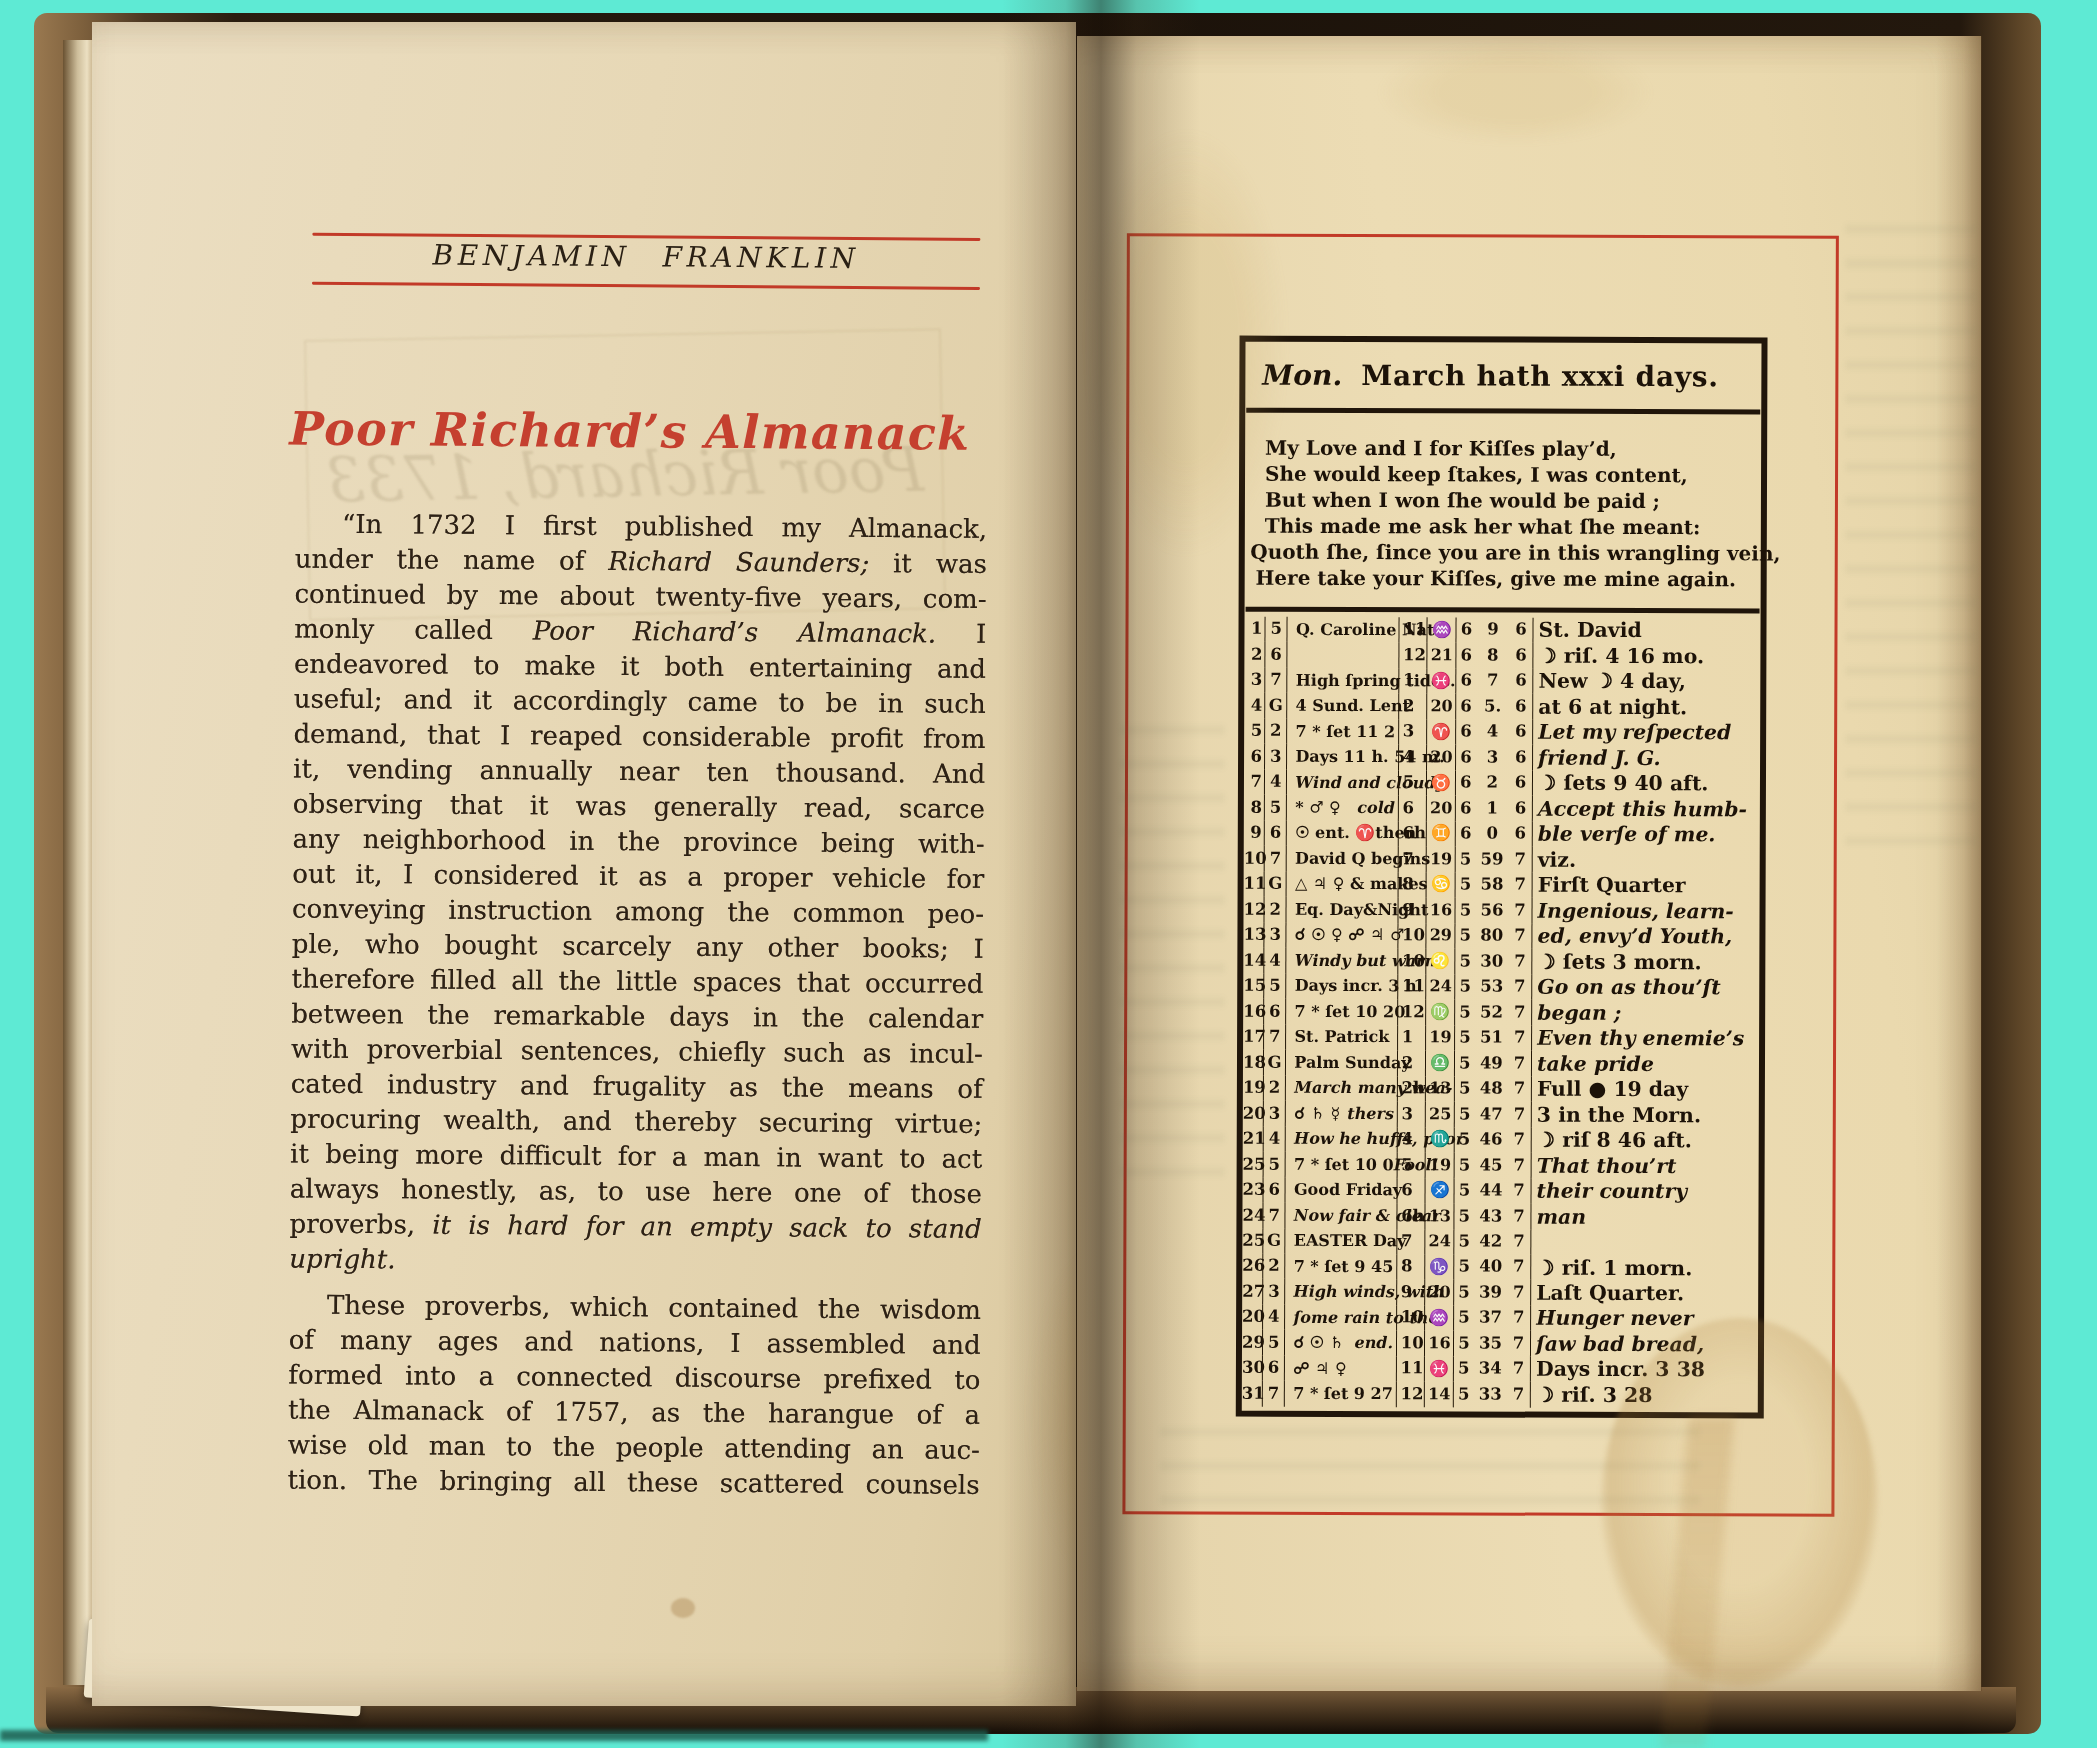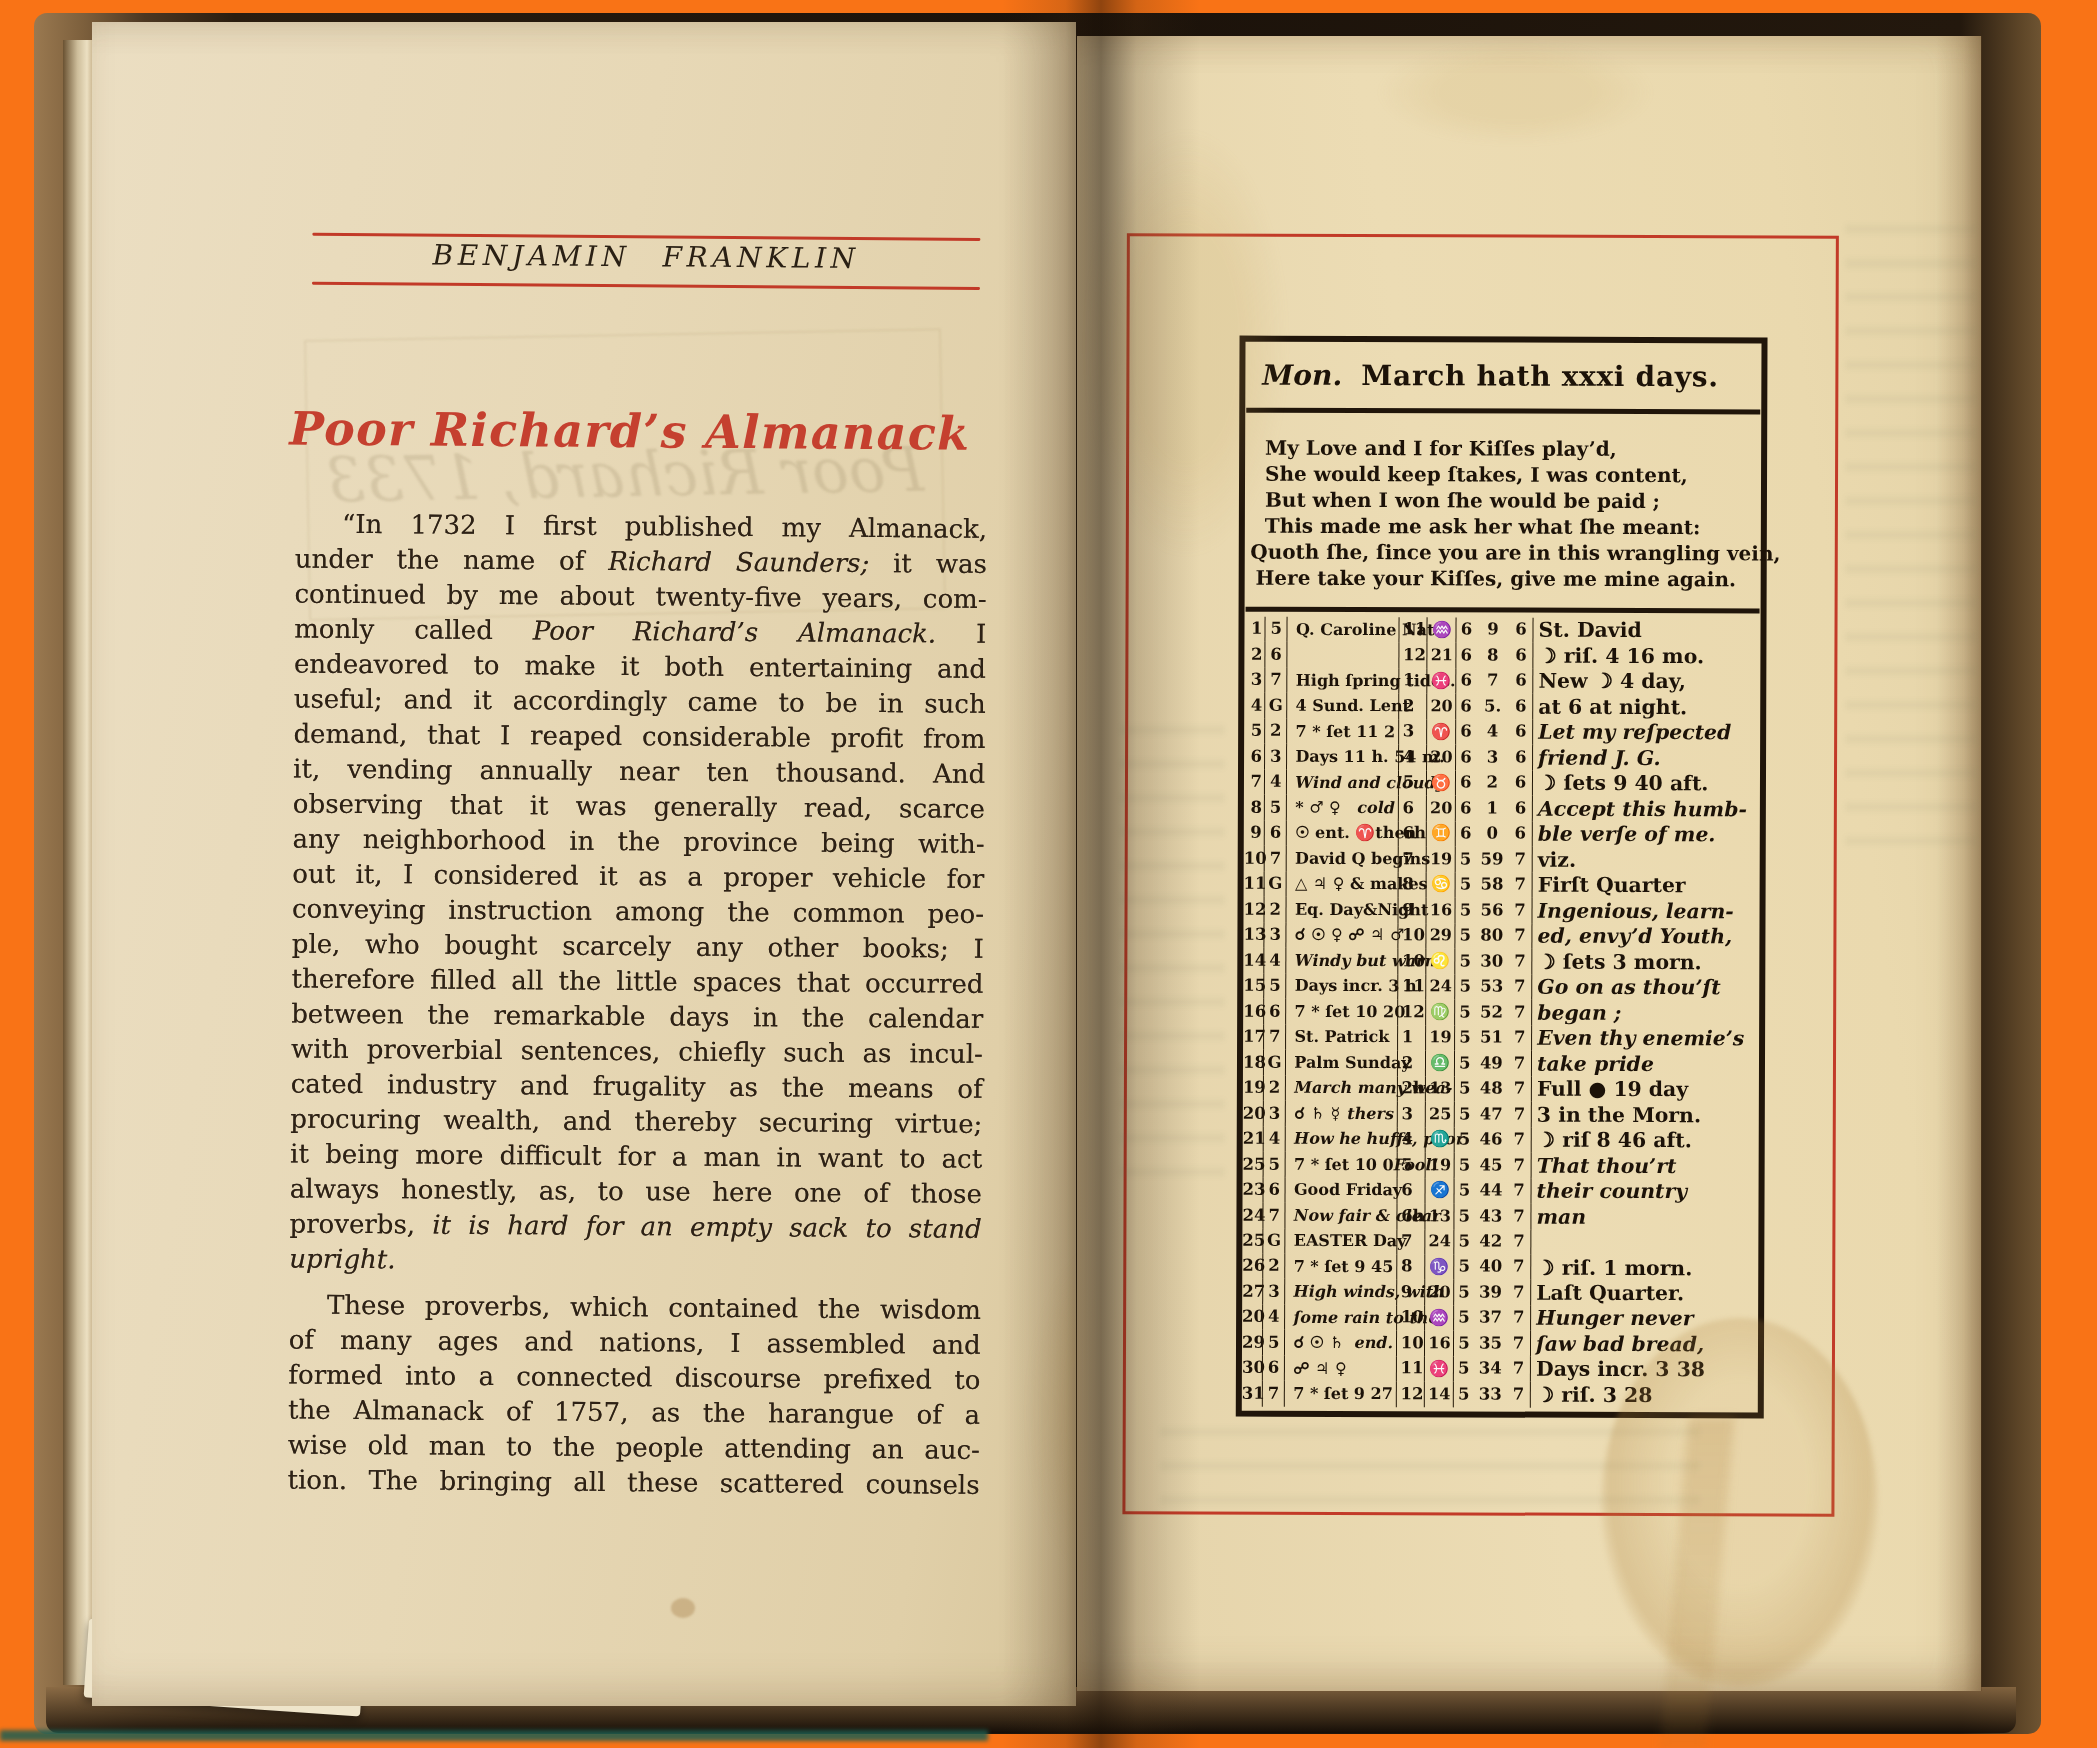--- a/index.html
+++ b/index.html
@@ -1,16 +1,16 @@
 <!DOCTYPE html>
 <html style="font-size:10.5px"><head>
 <meta charset="utf-8">
 <style>
   html,body{margin:0;padding:0;background:#000;}
-  .photo{position:relative;width:2097px;height:1749px;background:#f97316;overflow:hidden;
+  .photo{position:relative;width:2097px;height:1749px;background:#5eead4;overflow:hidden;
          font-family:"DejaVu Serif","Liberation Serif",serif;}
   
   .cover{position:absolute;left:34px;top:13px;width:2007px;height:1721px;border-radius:13px;
          background:linear-gradient(90deg,#9a7950 0%,#7c5f3c 2.5%,#4c3722 5.5%,#2a1d10 10%,#1b120a 50%,#23180d 96%,#5e4628 99%,#6e5432 100%);}
   .cover-bottom{position:absolute;left:46px;top:1687px;width:1970px;height:46px;
          background:linear-gradient(180deg,#8a6a44 0%,#3a2a18 70%,#140d07 100%);opacity:.85;border-radius:0 0 12px 12px;}
   .green-stripe{position:absolute;left:0px;top:1730px;width:988px;height:10.5px;background:#1f5e50;
          filter:blur(2px);opacity:.85;}
   .sheet-edge-left{position:absolute;left:63px;top:40px;width:32px;height:1645px;
          background:linear-gradient(90deg,#6a5232 0%,#c9b astronomie 0%,#c9b astronomie 0%);}

